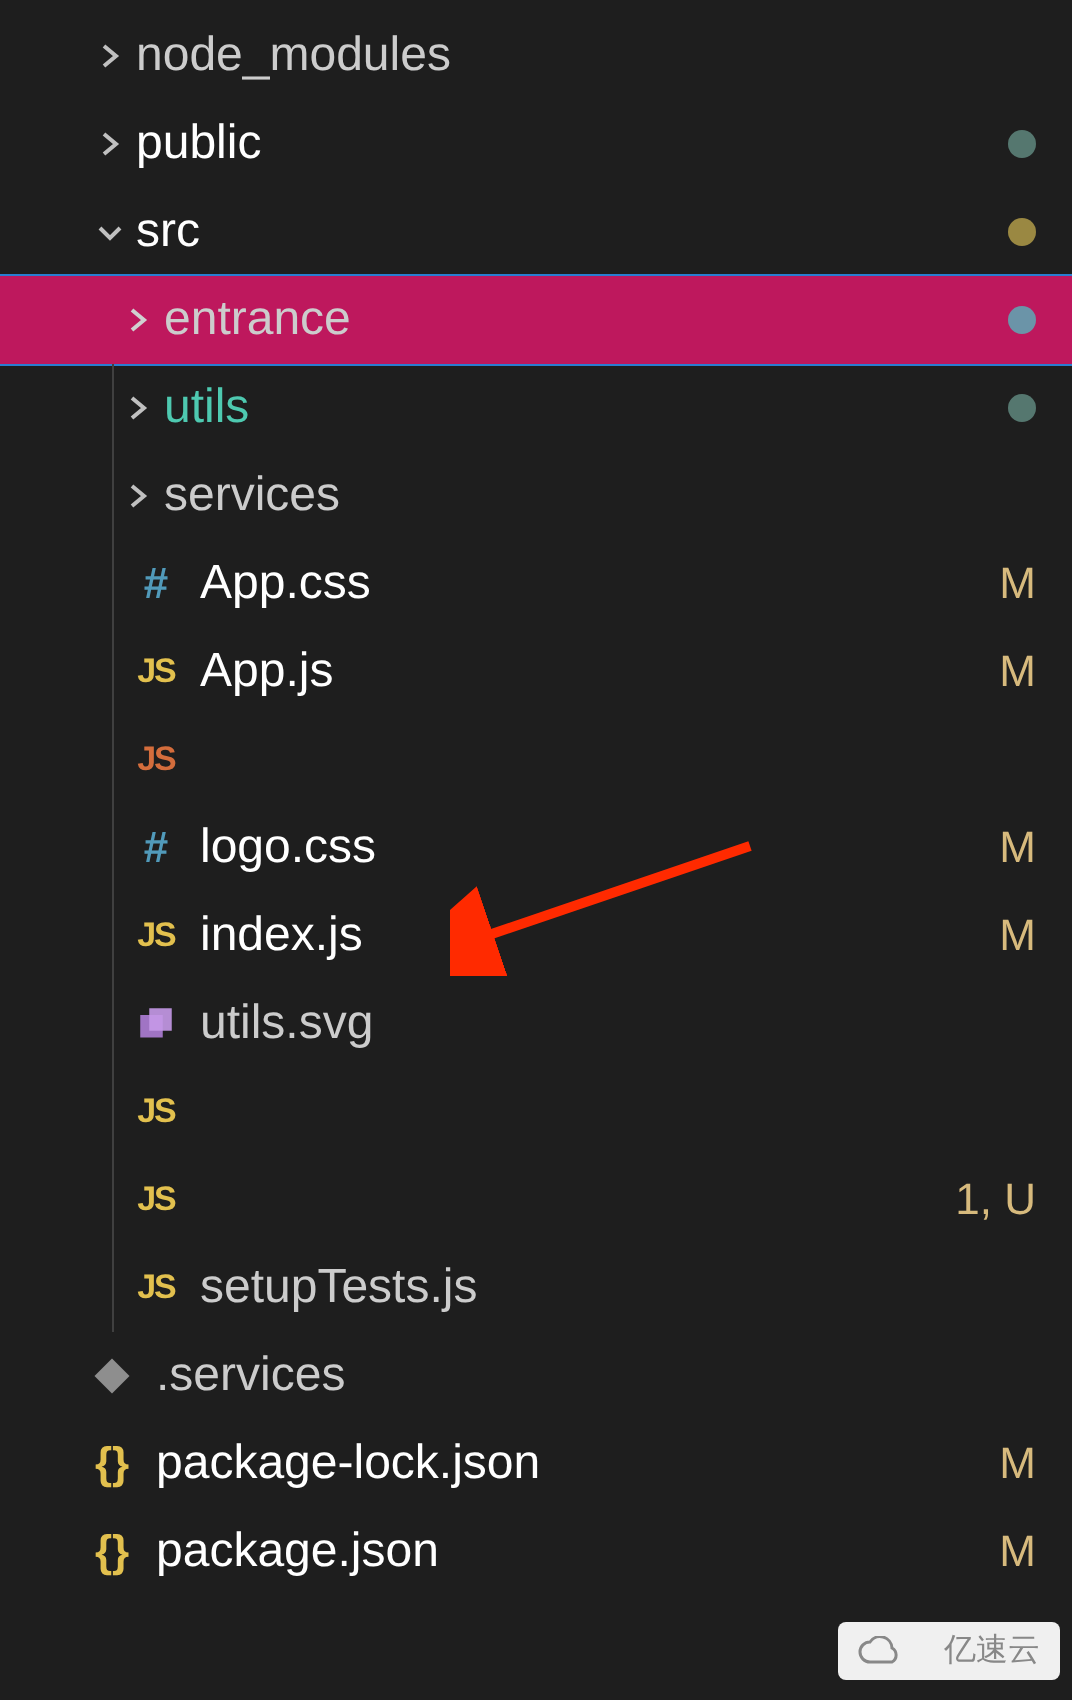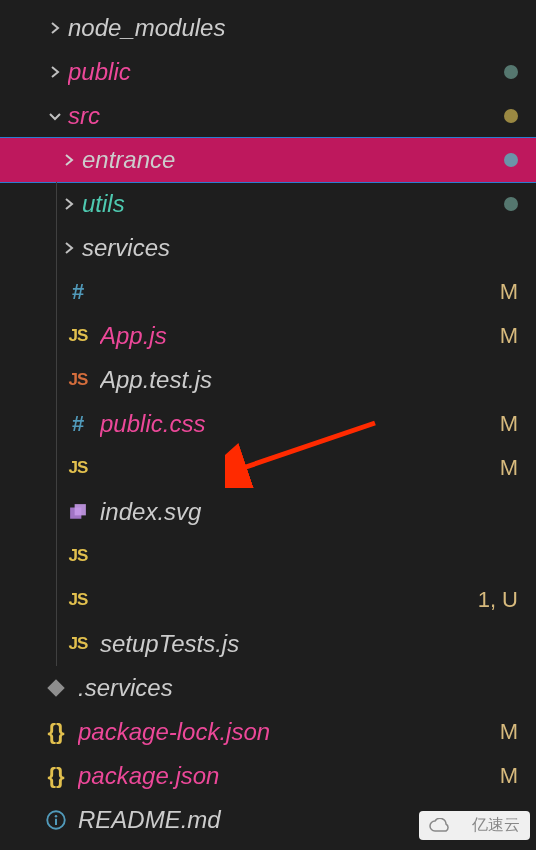--- a/index.html
+++ b/index.html
@@ -64,23 +64,22 @@
     .icon.js-orange { color: #d46d3c; font-size: 17px; letter-spacing: -1px; }
     .icon.hash { color: #519aba; font-weight: 800; font-size: 22px; }
     .icon.braces { color: #e2c04e; font-weight: 800; font-size: 22px; }
     .icon.info { color: #519aba; }
     .icon.git { color: #8e8e8e; }
     .icon.svg { color: #a074c4; }
     .label {
       flex: 1;
       white-space: nowrap;
       overflow: hidden;
-      font-style: italic;
-    }
-    .label.git-mod { color: #ec4899; }
+    }
+    .label.git-mod { color: #ffffff; }
     .label.git-new { color: #4ec9b0; }
     .status {
       color: #d7ba7d;
       font-size: 22px;
       margin-left: auto;
       flex-shrink: 0;
     }
     .dot {
       width: 14px;
       height: 14px;
@@ -172,58 +171,59 @@
         <svg width="16" height="16" viewBox="0 0 16 16">
           <path d="M5 3l6 5-6 5" stroke="#c0c0c0" stroke-width="2" fill="none"></path>
         </svg>
       </span>
     <span class="label">services</span>
   </div>
 
   <div class="tree-row indent-2">
     <span class="guide"></span>
     <span class="icon hash">#</span>
+    <span class="label git-mod">App.css</span>
     <span class="status">M</span>
   </div>
 
   <div class="tree-row indent-2">
     <span class="guide"></span>
     <span class="icon js">JS</span>
     <span class="label git-mod">App.js</span>
     <span class="status">M</span>
   </div>
 
   <div class="tree-row indent-2">
     <span class="guide"></span>
     <span class="icon js-orange">JS</span>
-    <span class="label">App.test.js</span>
   </div>
 
   <div class="tree-row indent-2">
     <span class="guide"></span>
     <span class="icon hash">#</span>
-    <span class="label git-mod">public.css</span>
-    <span class="status">M</span>
-  </div>
-
-  <div class="tree-row indent-2">
-    <span class="guide"></span>
-    <span class="icon js">JS</span>
+    <span class="label git-mod">logo.css</span>
+    <span class="status">M</span>
+  </div>
+
+  <div class="tree-row indent-2">
+    <span class="guide"></span>
+    <span class="icon js">JS</span>
+    <span class="label git-mod">index.js</span>
     <span class="status">M</span>
   </div>
 
   <div class="tree-row indent-2">
     <span class="guide"></span>
     <span class="icon svg">
         <svg width="18" height="18" viewBox="0 0 16 16">
           <rect x="1" y="4" width="10" height="10" fill="#a074c4"></rect>
           <rect x="5" y="1" width="10" height="10" fill="#c599e8" opacity="0.9"></rect>
         </svg>
       </span>
-    <span class="label">index.svg</span>
+    <span class="label">utils.svg</span>
   </div>
 
   <div class="tree-row indent-2">
     <span class="guide"></span>
     <span class="icon js">JS</span>
   </div>
 
   <div class="tree-row indent-2">
     <span class="guide"></span>
     <span class="icon js">JS</span>
@@ -250,30 +250,20 @@
     <span class="label git-mod">package-lock.json</span>
     <span class="status">M</span>
   </div>
 
   <div class="tree-row indent-0">
     <span class="icon braces">{}</span>
     <span class="label git-mod">package.json</span>
     <span class="status">M</span>
   </div>
 
-  <div class="tree-row indent-0">
-    <span class="icon info">
-        <svg width="20" height="20" viewBox="0 0 16 16">
-          <circle cx="8" cy="8" r="7" stroke="#519aba" stroke-width="1.5" fill="none"></circle>
-          <circle cx="8" cy="5" r="1" fill="#519aba"></circle>
-          <rect x="7.2" y="7" width="1.6" height="5" fill="#519aba"></rect>
-        </svg>
-      </span>
-    <span class="label">README.md</span>
-  </div>
 
 </div>
 
 <svg class="arrow-annotation" width="160" height="70">
   <defs>
     <marker id="ah" markerWidth="12" markerHeight="12" refX="2" refY="5" orient="auto">
       <path d="M0 0 L12 5 L0 10 z" fill="#ff2a00"></path>
     </marker>
   </defs>
   <line x1="150" y1="5" x2="12" y2="52" stroke="#ff2a00" stroke-width="5" marker-end="url(#ah)"></line>

